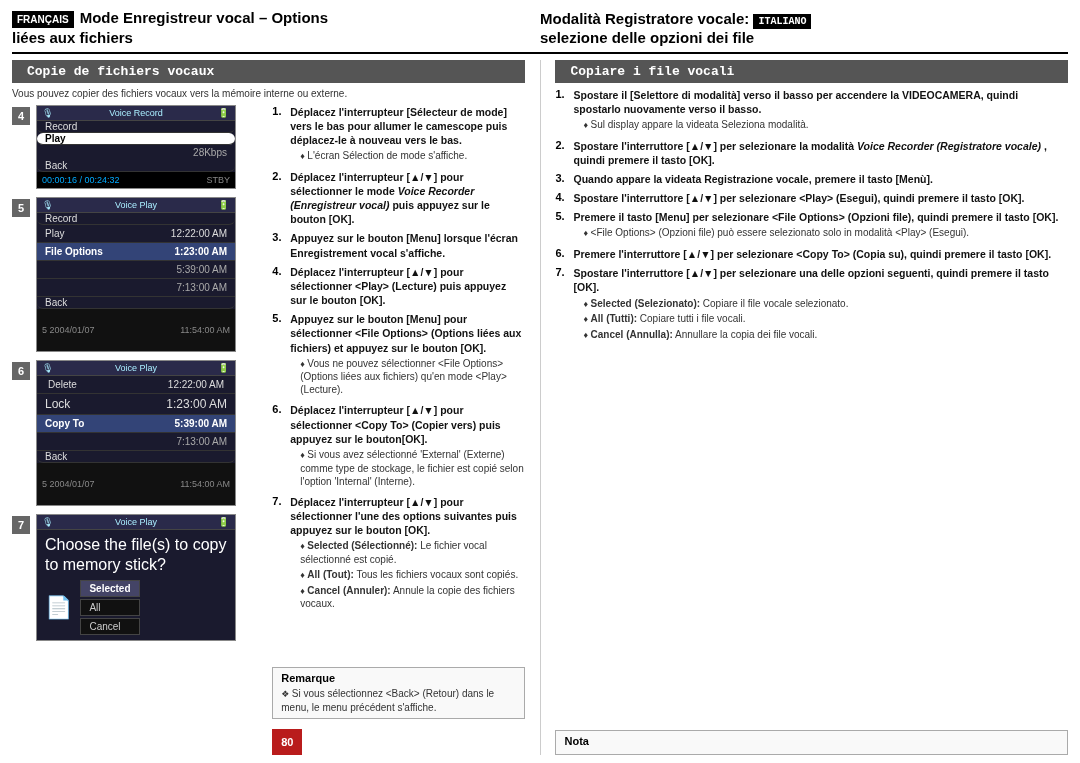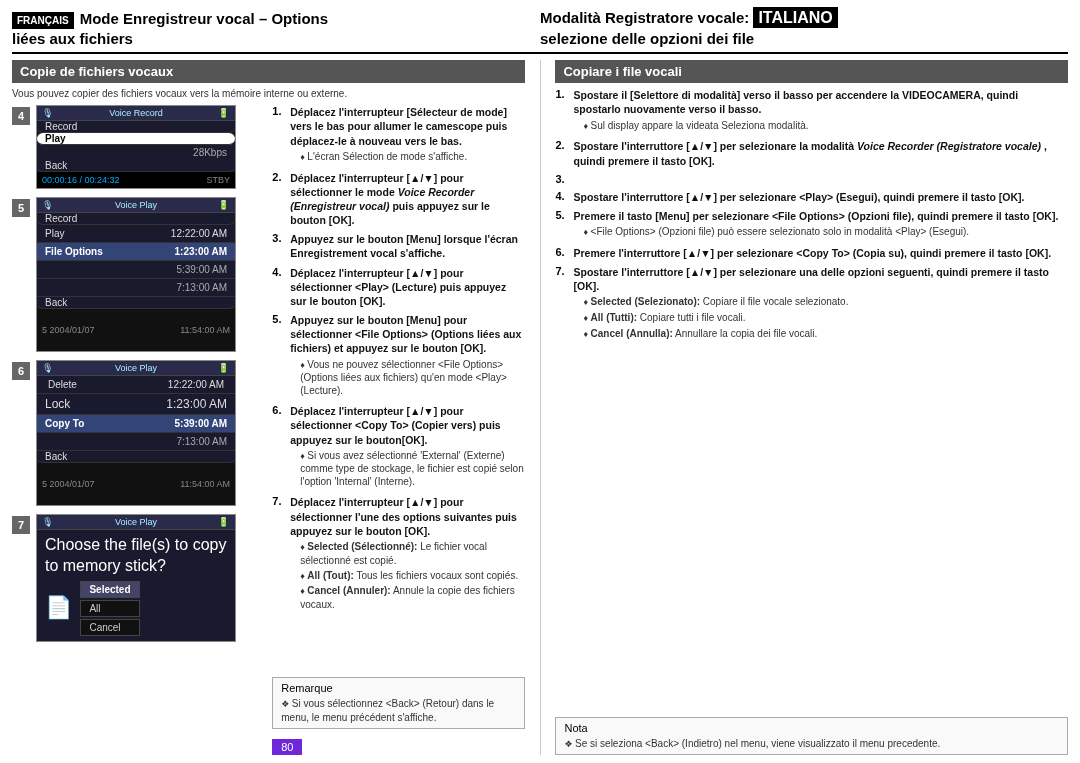--- a/index.html
+++ b/index.html
@@ -40,25 +40,26 @@
       font-size: 15px;
       font-weight: bold;
       line-height: 1.3;
       display: flex;
       align-items: flex-start;
       gap: 8px;
     }
     .lang-badge {
       background: #000;
       color: #fff;
-      font-size: 16px;
+      font-size: 10px;
       font-weight: bold;
       padding: 2px 5px;
       white-space: nowrap;
       margin-top: 2px;
+      font-family: Liberation Mono, monospace;
     }
     .lang-badge-fr {
       background: #000;
       color: #fff;
       font-size: 10px;
       font-weight: bold;
       padding: 2px 5px;
       white-space: nowrap;
       display: inline-block;
       margin-right: 6px;
@@ -81,22 +82,23 @@
       width: 50%;
       display: flex;
       flex-direction: column;
     }
 
     .section-title {
       background: #555;
       color: #fff;
       font-size: 13px;
       font-weight: bold;
-      padding: 4px 8px;
+      padding: 4px 15px;
       margin-bottom: 5px;
+      font-family: Liberation Mono, monospace;
     }
 
     .section-intro {
       font-size: 10px;
       margin-bottom: 6px;
       color: #333;
     }
 
     .steps-list {
       list-style: none;
@@ -143,41 +145,41 @@
       font-size: 9px;
     }
 
     .note-box {
       border: 1px solid #aaa;
       padding: 4px 8px;
       margin-top: 6px;
       background: #f9f9f9;
     }
     .note-title {
-      font-weight: normal;
+      font-weight: bold;
       font-size: 11px;
       margin-bottom: 3px;
     }
     .note-text {
       font-size: 10px;
       line-height: 1.35;
       color: #333;
     }
     .note-text::before {
       content: "❖ ";
       font-size: 9px;
     }
 
     .page-num-box {
-      background: #6d28d9;
+      background: #b91c1c;
       color: #fff;
       font-size: 11px;
-      font-weight: normal;
+      font-weight: bold;
       width: 30px;
-      height: 16px;
+      height: 26px;
       display: flex;
       align-items: center;
       justify-content: center;
       margin-top: 4px;
     }
 
     
     .screens-column {
       display: flex;
       flex-direction: column;
@@ -505,20 +507,21 @@
                 <li>Sul display appare la videata Seleziona modalità.</li>
               </ul>
           </span>
         </li>
         <li>
           <span class="step-num">2.</span>
           <span class="step-text"><b>Spostare l'interruttore [▲/▼] per selezionare la modalità <i>Voice Recorder (Registratore vocale)</i> , quindi premere il tasto [OK].</b></span>
         </li>
         <li>
           <span class="step-num">3.</span>
+          <span class="step-text"><b>Quando appare la videata Registrazione vocale, premere il tasto [Menù].</b></span>
         </li>
         <li>
           <span class="step-num">4.</span>
           <span class="step-text"><b>Spostare l'interruttore [▲/▼] per selezionare &lt;Play&gt; (Esegui), quindi premere il tasto [OK].</b></span>
         </li>
         <li>
           <span class="step-num">5.</span>
           <span class="step-text"><b>Premere il tasto [Menu] per selezionare &lt;File Options&gt; (Opzioni file), quindi premere il tasto [OK].</b>
             <ul class="sub-bullet">
                 <li>&lt;File Options&gt; (Opzioni file) può essere selezionato solo in modalità &lt;Play&gt; (Esegui).</li>
@@ -536,18 +539,17 @@
               <li><b>Selected (Selezionato):</b> Copiare il file vocale selezionato.</li>
               <li><b>All (Tutti):</b> Copiare tutti i file vocali.</li>
               <li><b>Cancel (Annulla):</b> Annullare la copia dei file vocali.</li>
             </ul>
           </span>
         </li>
       </ol>
 
       <div class="note-box">
         <div class="note-title">Nota</div>
-        <div class="note-text">Se si seleziona &lt;Back&gt; (Indietro) nel menu, viene visualizzato il menu precedente.</div>
       </div>
 
     </div>
   </div>
 </div>
 
 </body></html>

